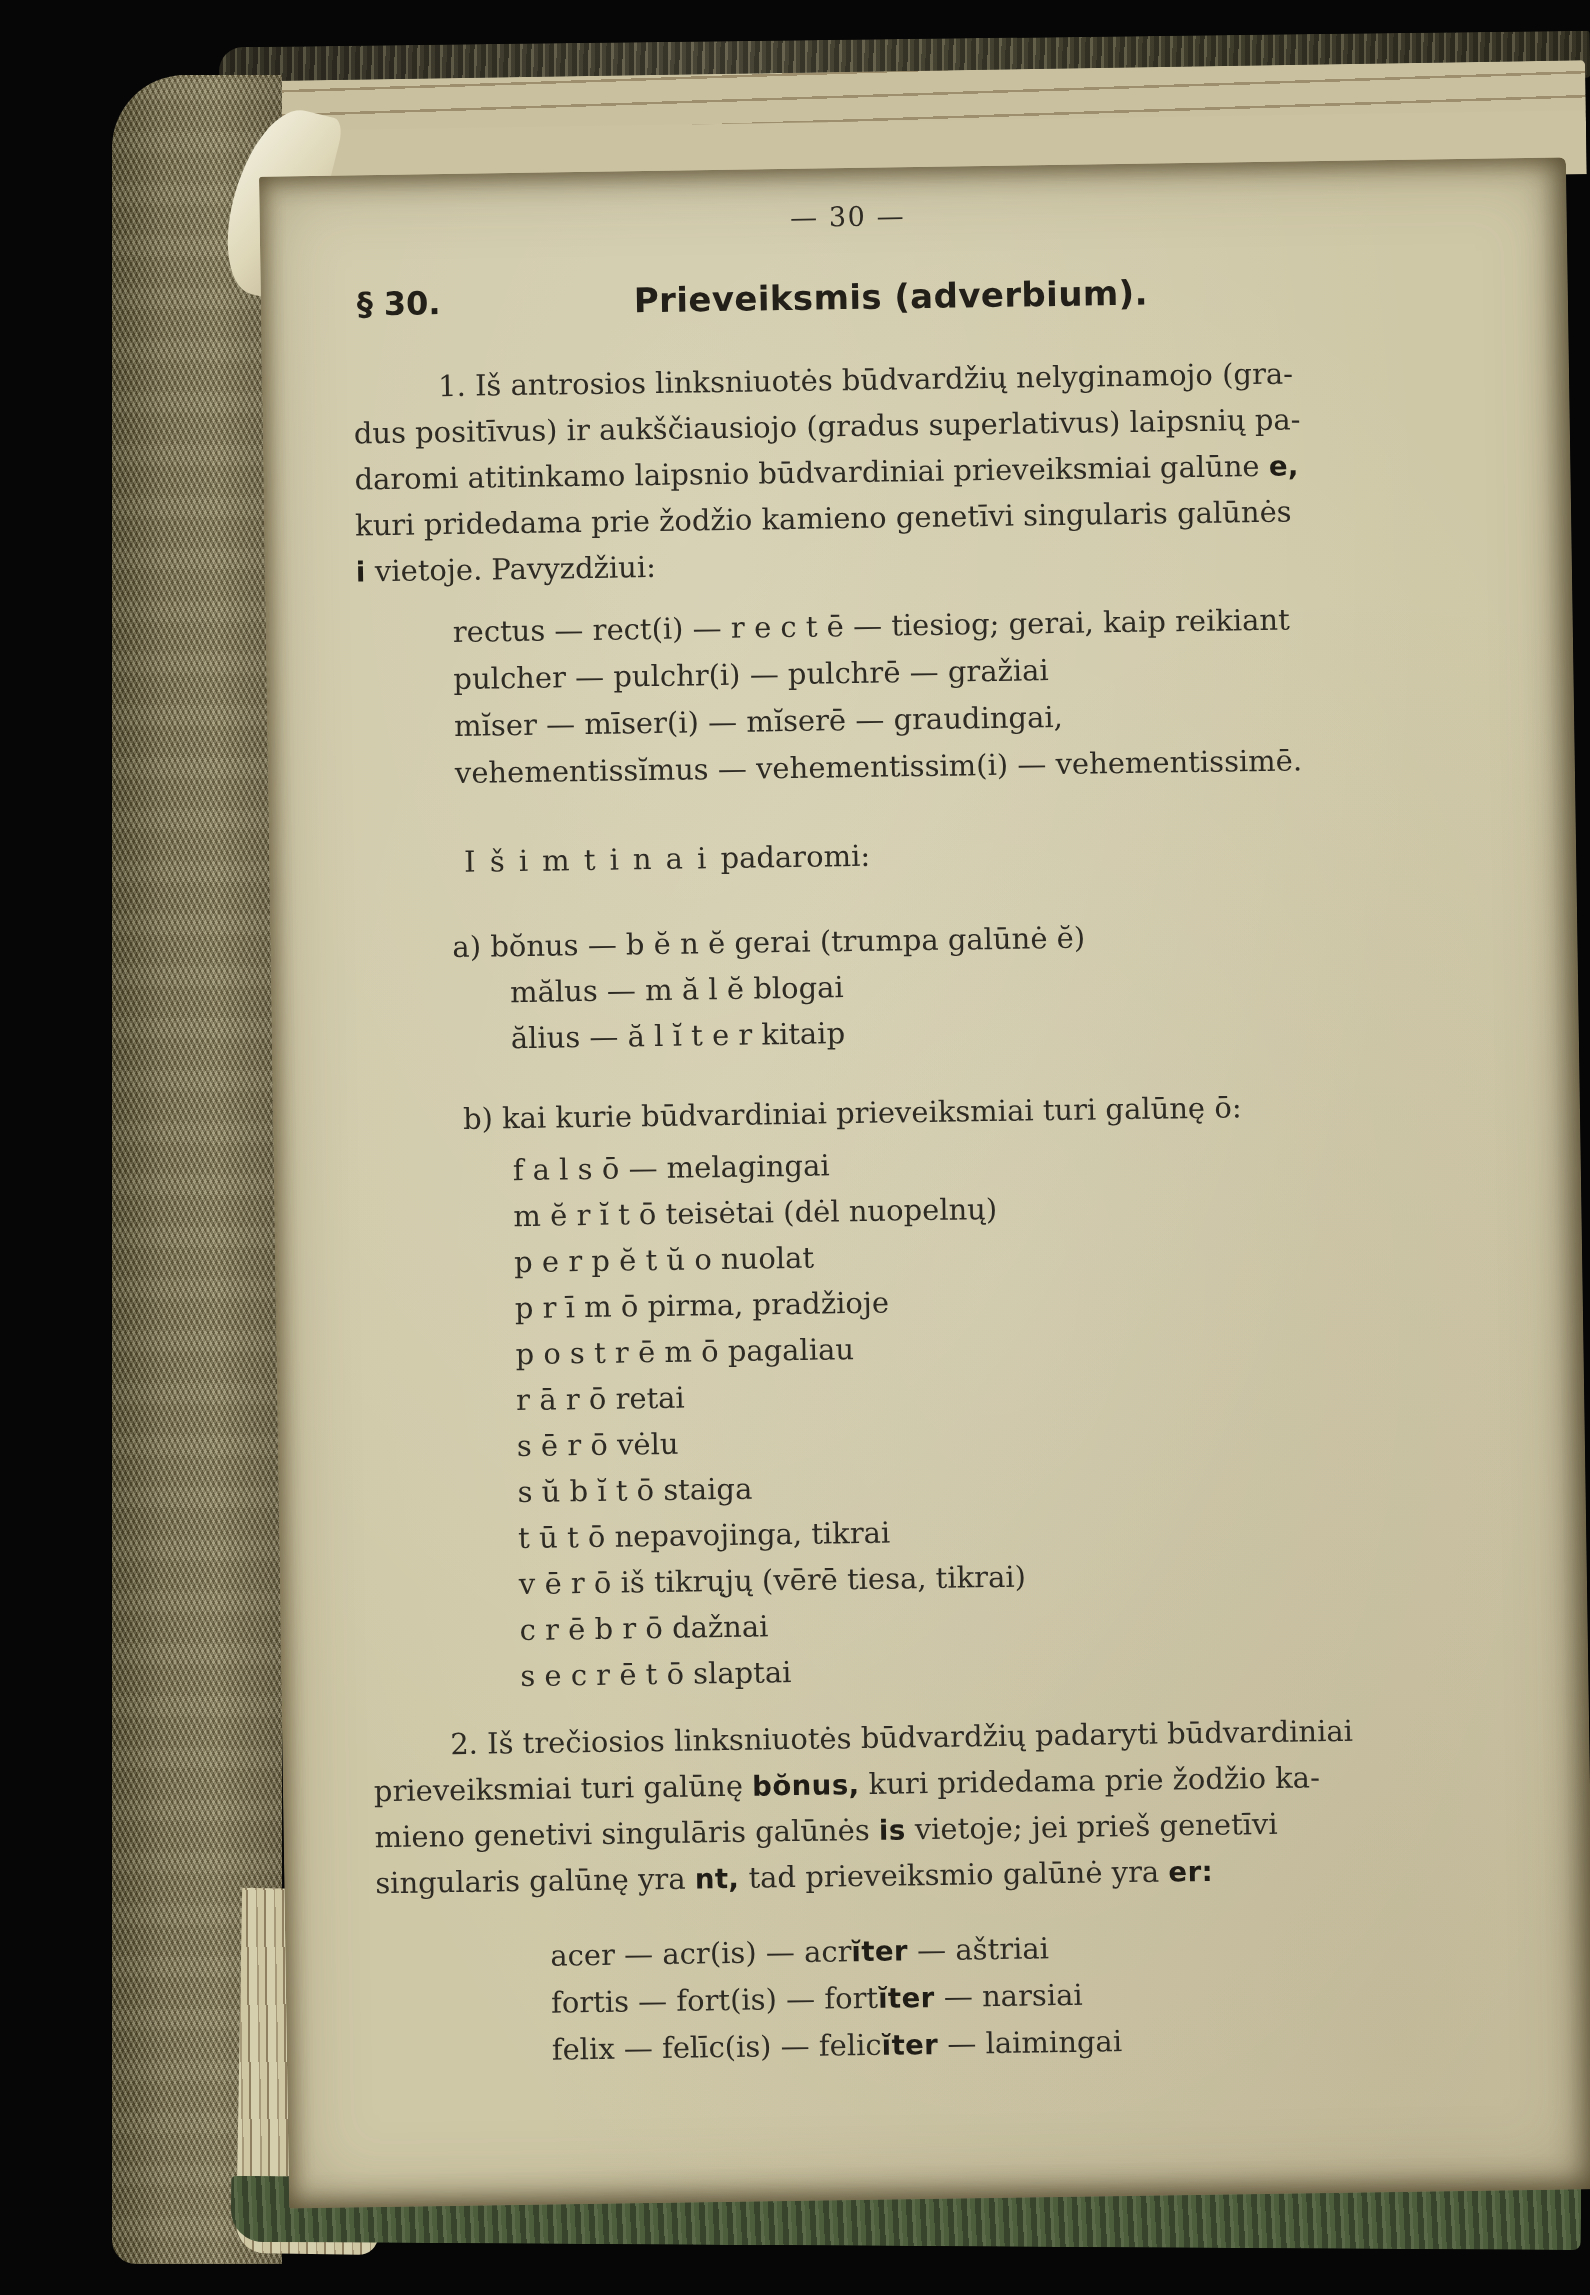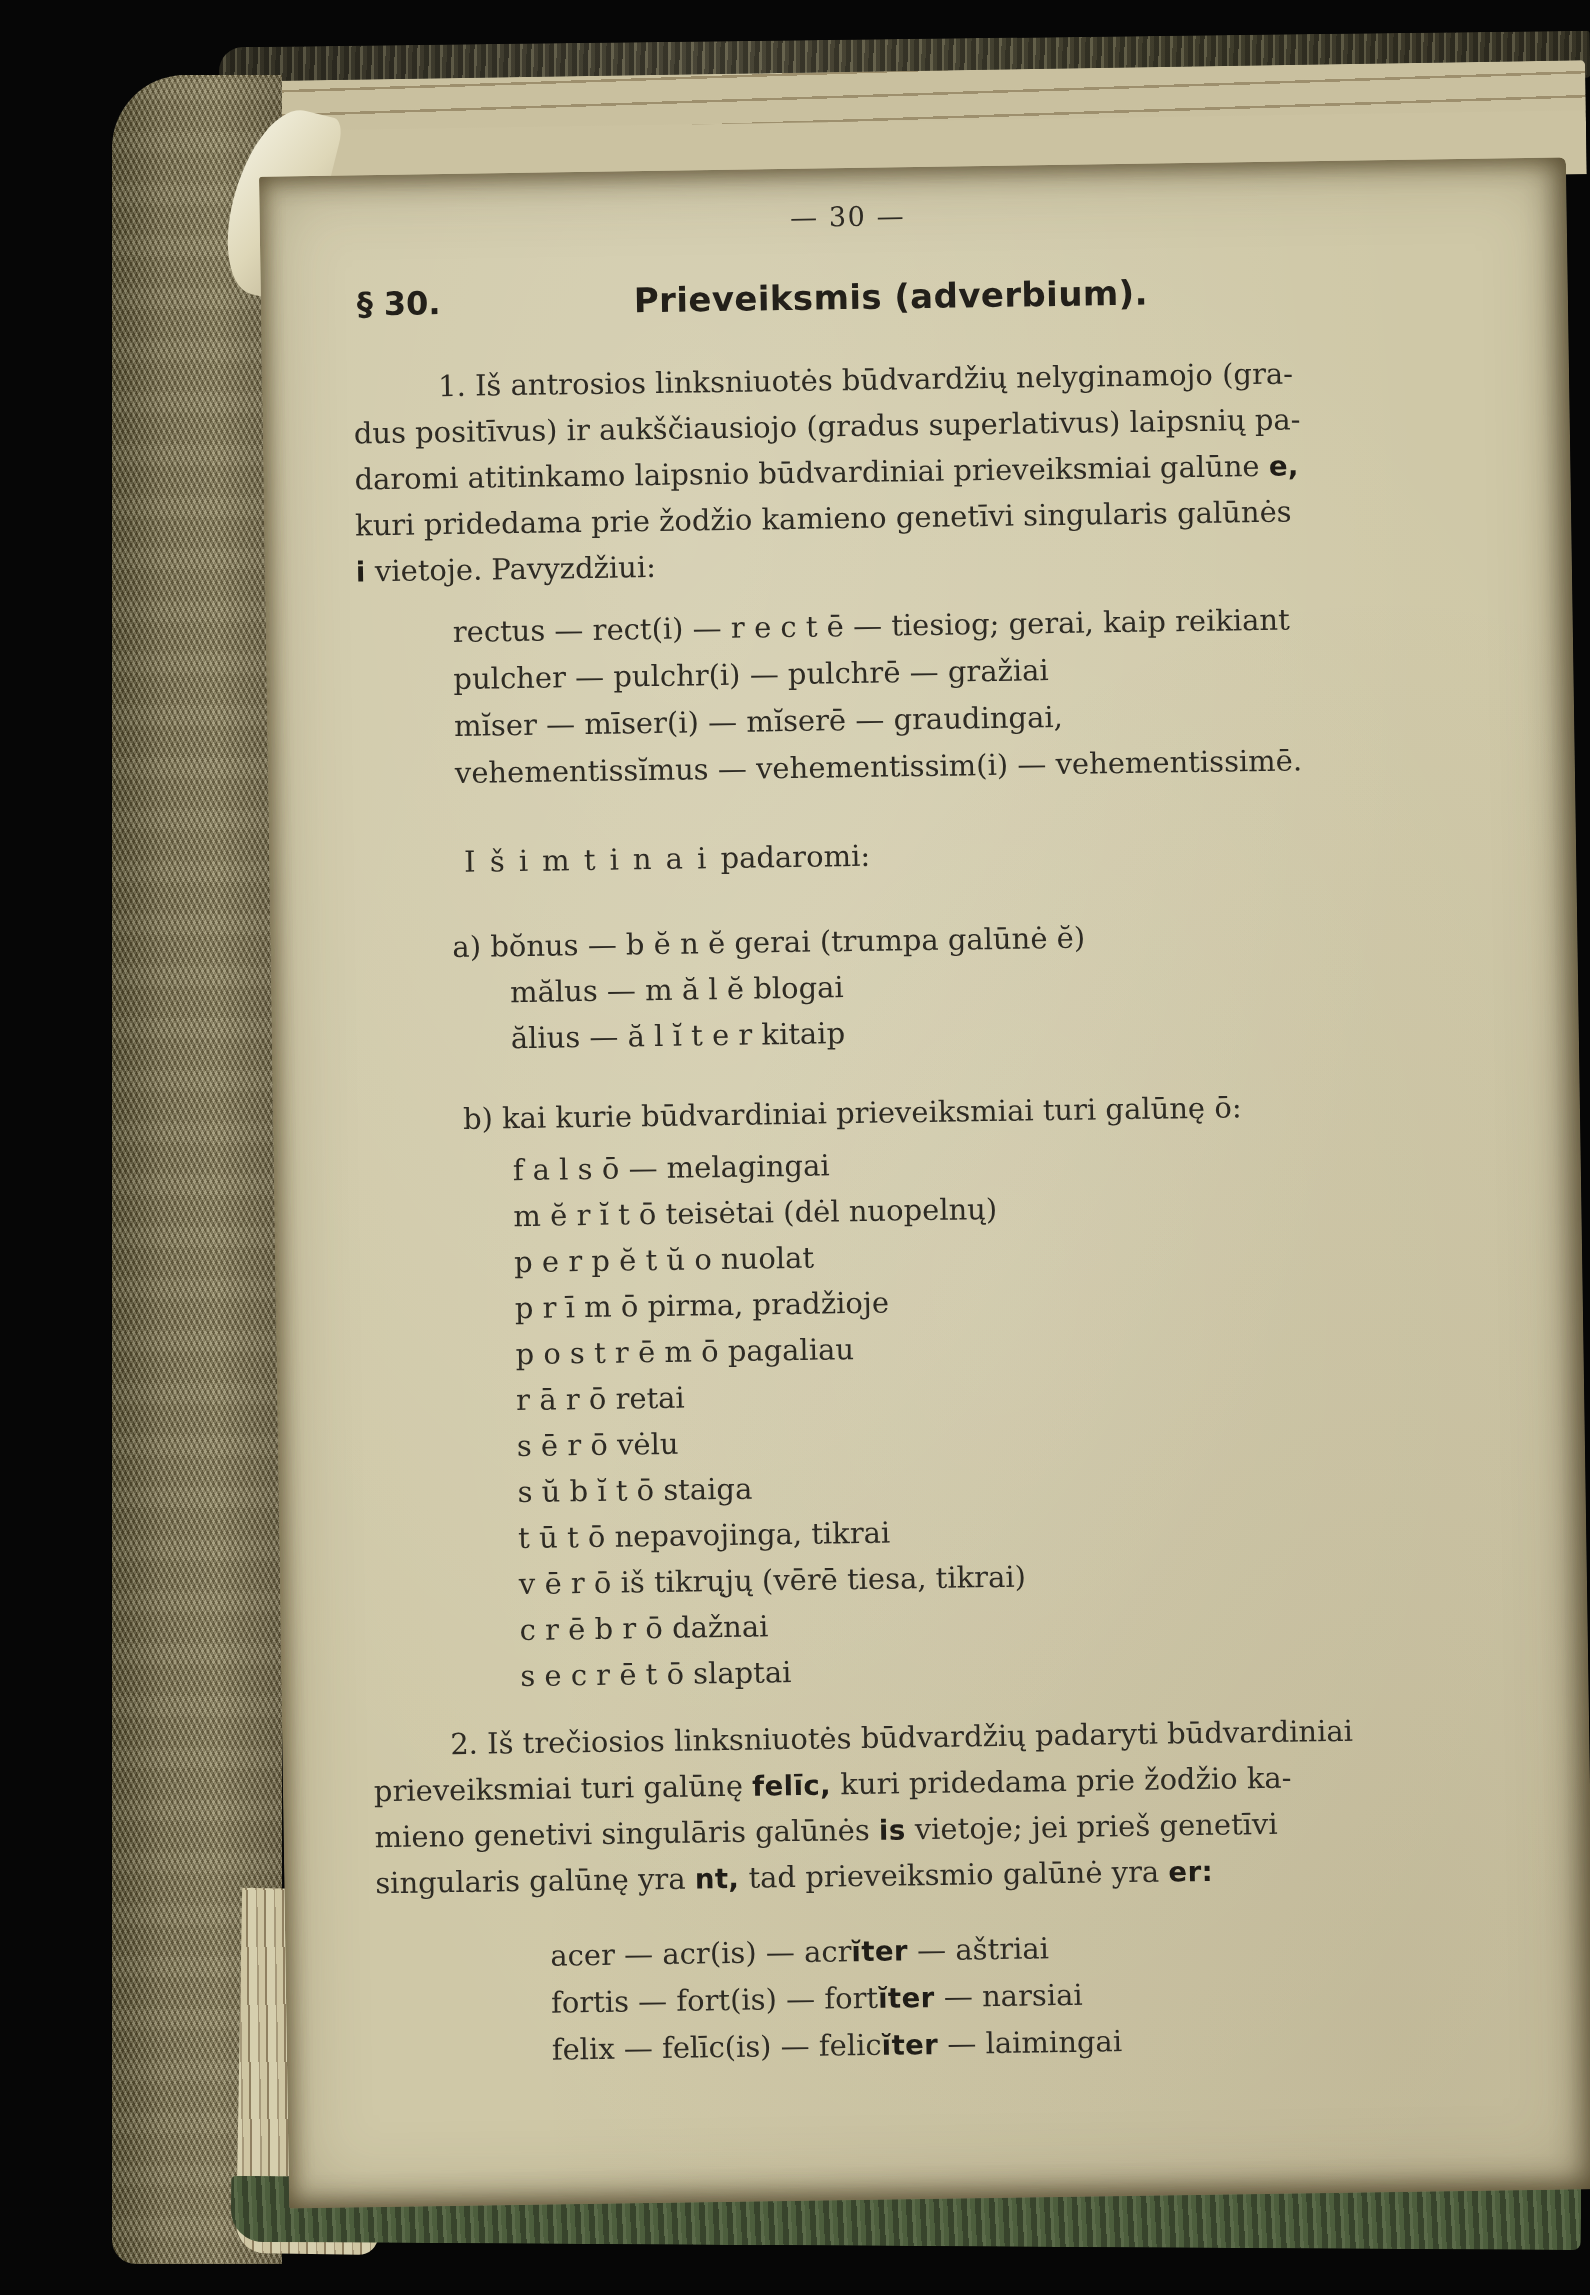--- a/index.html
+++ b/index.html
@@ -196,21 +196,21 @@
           <div class="ln"><span>s ē r ō vėlu</span></div>
           <div class="ln"><span>s ŭ b ĭ t ō staiga</span></div>
           <div class="ln"><span>t ū t ō nepavojinga, tikrai</span></div>
           <div class="ln"><span>v ē r ō iš tikrųjų (vērē tiesa, tikrai)</span></div>
           <div class="ln"><span>c r ē b r ō dažnai</span></div>
           <div class="ln"><span>s e c r ē t ō slaptai</span></div>
         </div>
 
       <div class="para2">
           <div class="ln"><span>2. Iš trečiosios linksniuotės būdvardžių padaryti būdvardiniai</span></div>
-          <div class="ln"><span>prieveiksmiai turi galūnę </span><span class="b">felīc,</span><span> kuri pridedama prie žodžio ka-</span></div>
+          <div class="ln"><span>prieveiksmiai turi galūnę </span><span class="b">bŏnus,</span><span> kuri pridedama prie žodžio ka-</span></div>
           <div class="ln"><span>mieno genetivi singulāris galūnės </span><span class="b">is</span><span> vietoje; jei prieš genetīvi</span></div>
           <div class="ln"><span>singularis galūnę yra </span><span class="b">nt,</span><span> tad prieveiksmio galūnė yra </span><span class="b">er:</span></div>
         </div>
 
       <div class="ex2">
           <div class="ln"><span>acer — acr(is) — acr</span><span class="b">ĭter</span><span> — aštriai</span></div>
           <div class="ln"><span>fortis — fort(is) — fort</span><span class="b">ĭter</span><span> — narsiai</span></div>
           <div class="ln"><span>felix — felīc(is) — felic</span><span class="b">ĭter</span><span> — laimingai</span></div>
         </div>
 

